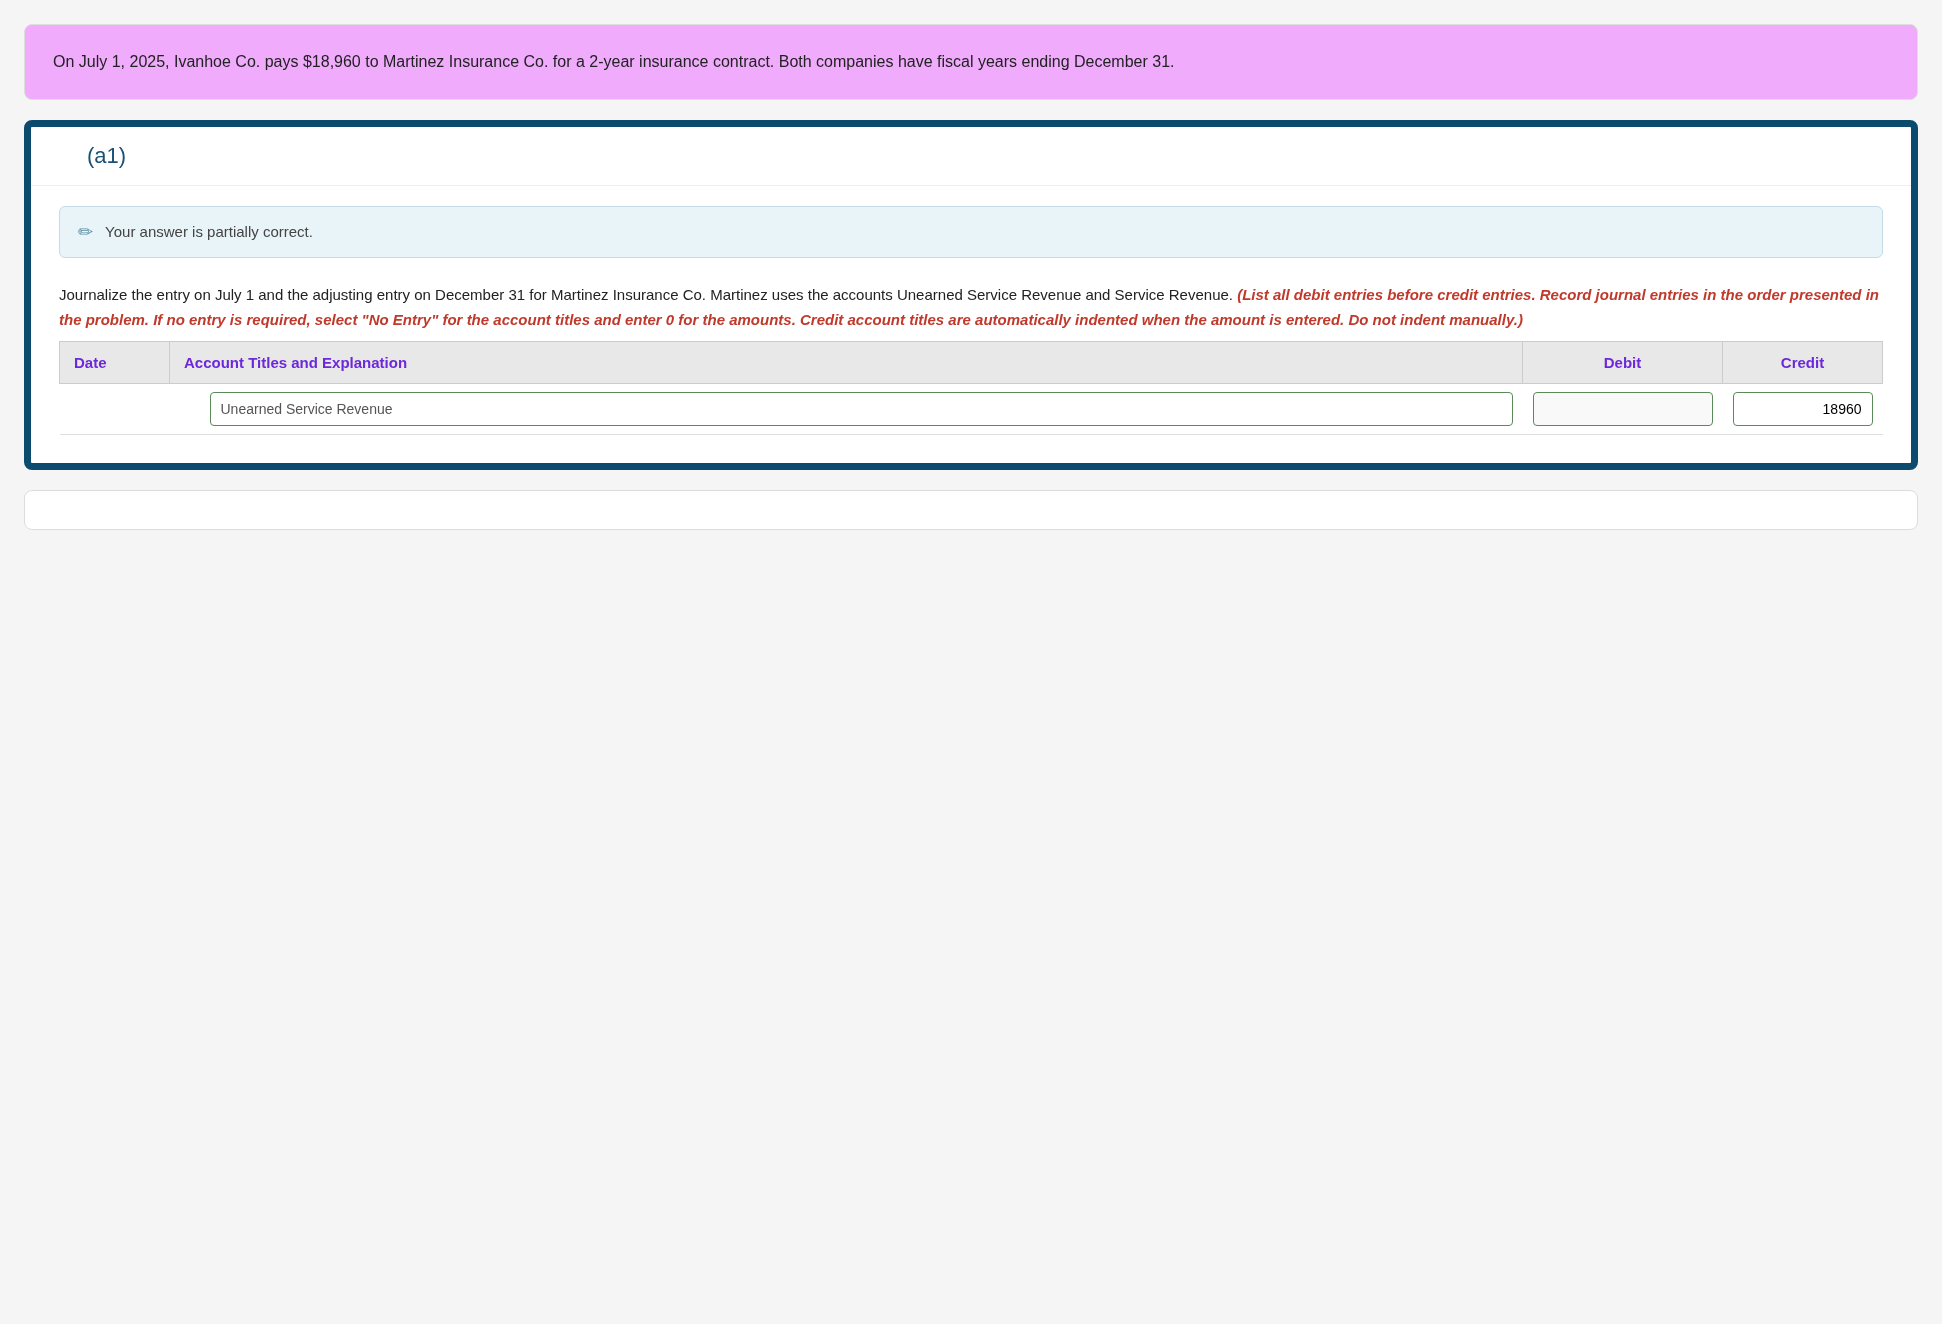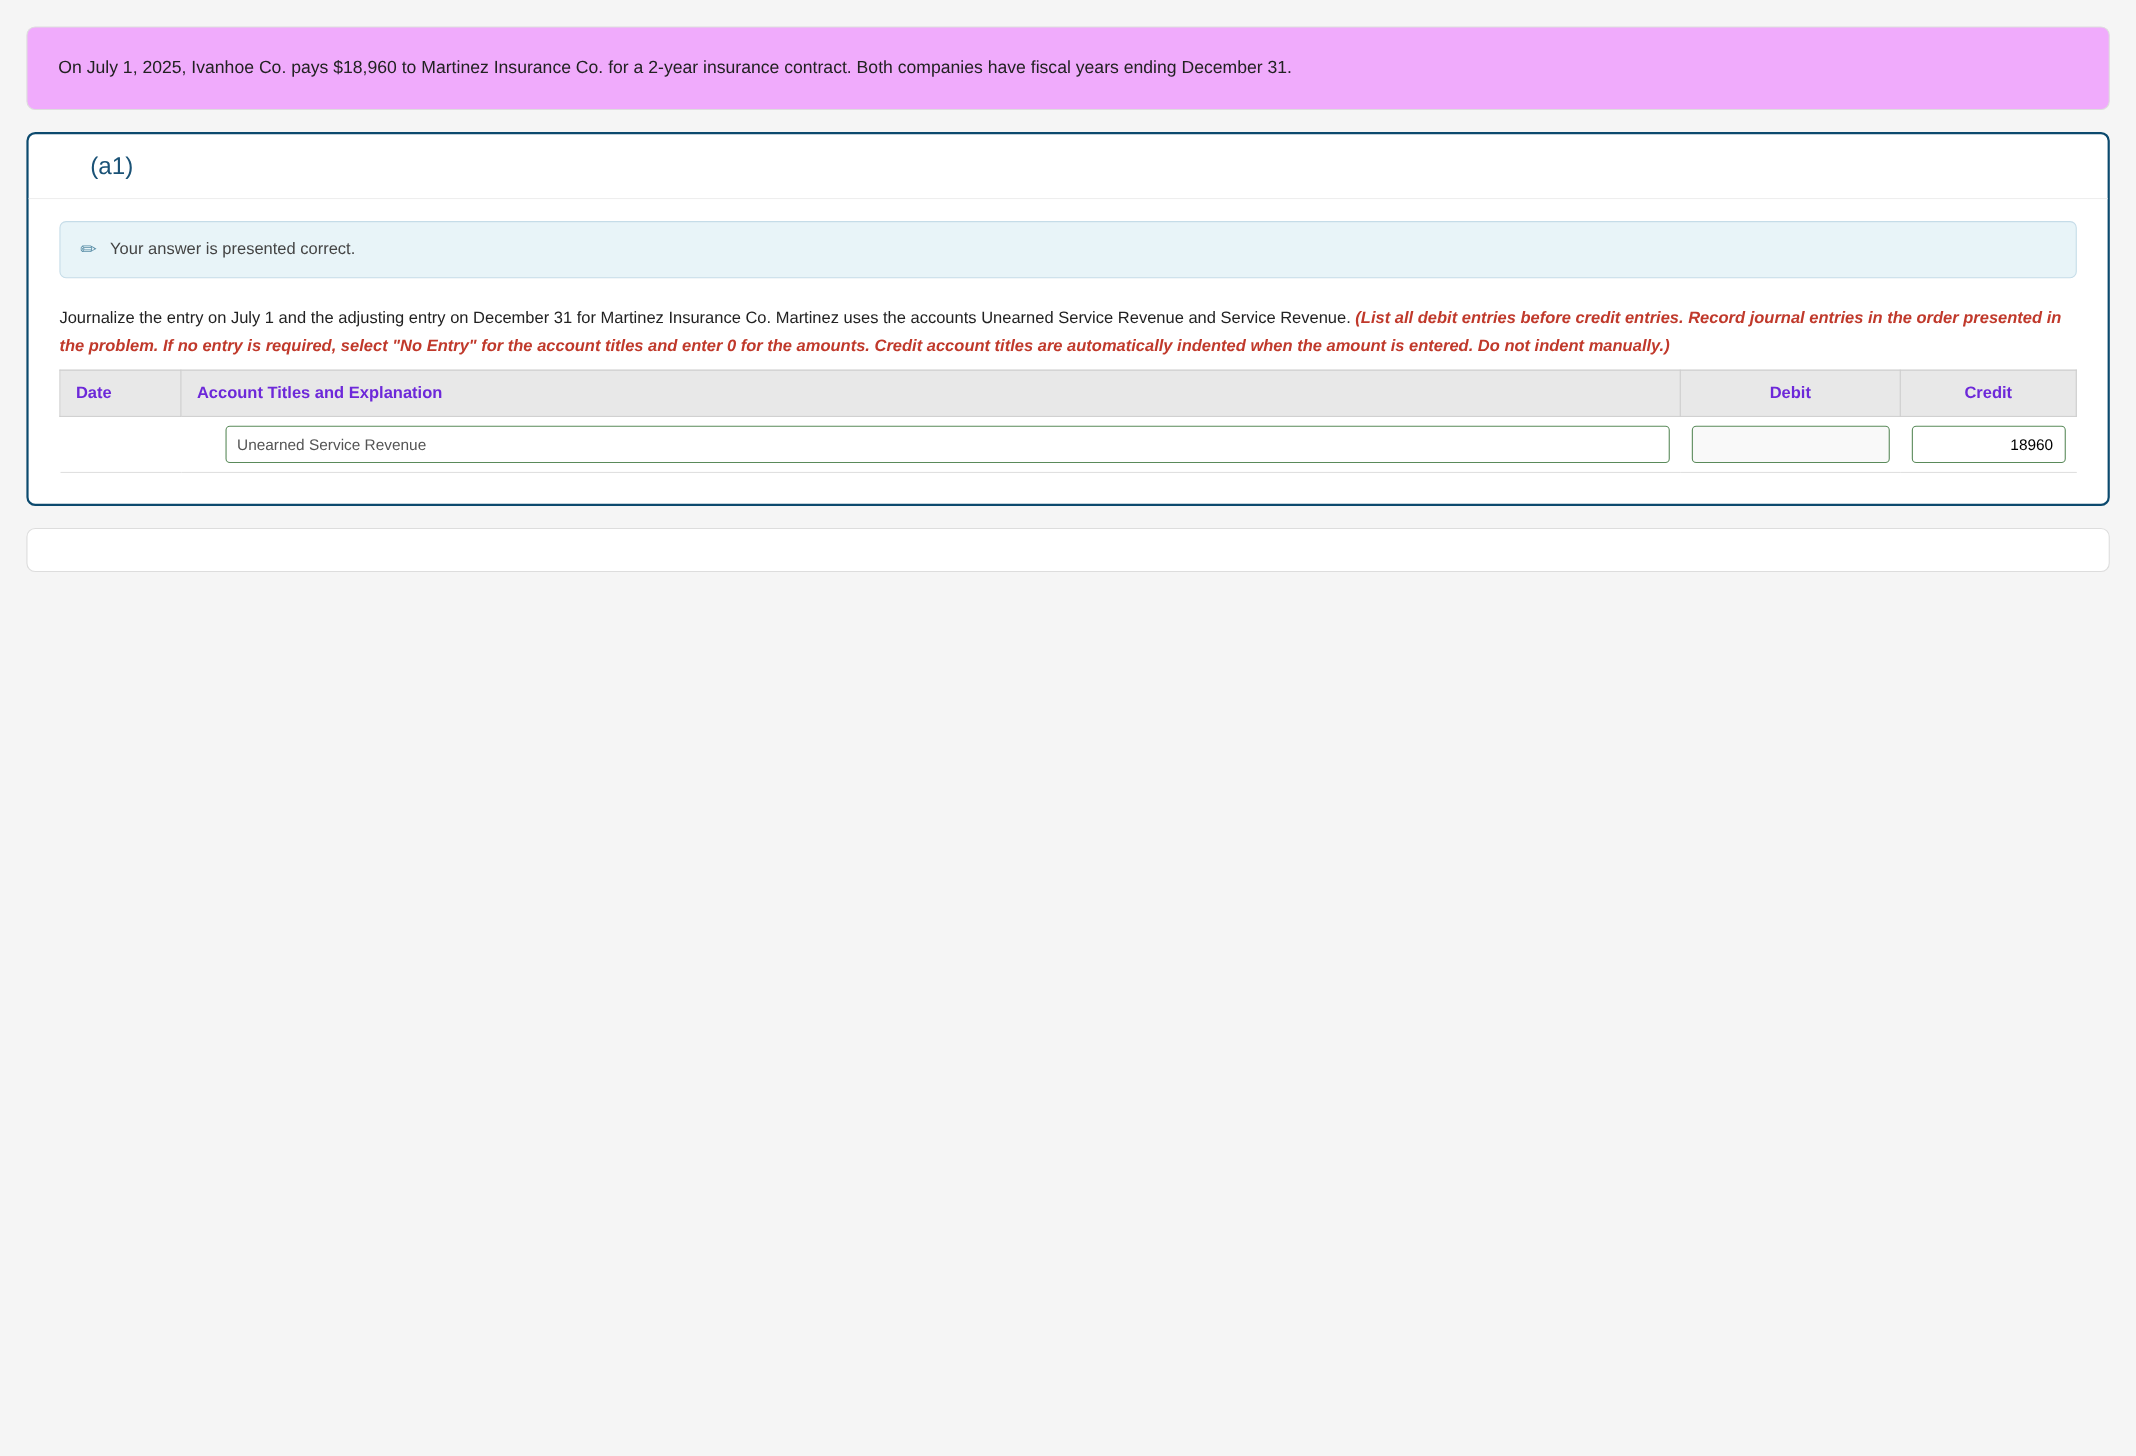--- a/index.html
+++ b/index.html
@@ -27,21 +27,21 @@
 
     .section-label {
       color: #1a5276;
       font-size: 22px;
       font-weight: 500;
       padding: 18px 28px;
     }
 
     .section-card {
       background: #fff;
-      border: 2px solid #0c4a6e;
+      border: 7px solid #0c4a6e;
       border-radius: 8px;
       margin-bottom: 20px;
     }
 
     .section-header {
       padding: 16px 28px;
       border-bottom: 1px solid #eee;
     }
 
     .section-body {
@@ -175,21 +175,21 @@
 </div>
 
 <div class="section-card">
   <div class="section-header">
     <span class="section-label">(a1)</span>
   </div>
   <div class="section-body">
 
     <div class="alert-info">
       <span class="alert-icon">✏</span>
-      <span>Your answer is presented correct.</span>
+      <span>Your answer is partially correct.</span>
     </div>
 
     <div class="instructions">
       <span>Journalize the entry on July 1 and the adjusting entry on December 31 for Martinez Insurance Co. Martinez uses the accounts Unearned Service Revenue and Service Revenue.</span>
       <span class="italic-red">(List all debit entries before credit entries. Record journal entries in the order presented in the problem. If no entry is required, select "No Entry" for the account titles and enter 0 for the amounts. Credit account titles are automatically indented when the amount is entered. Do not indent manually.)</span>
     </div>
 
     <table class="journal-table">
       <thead>
         <tr>

